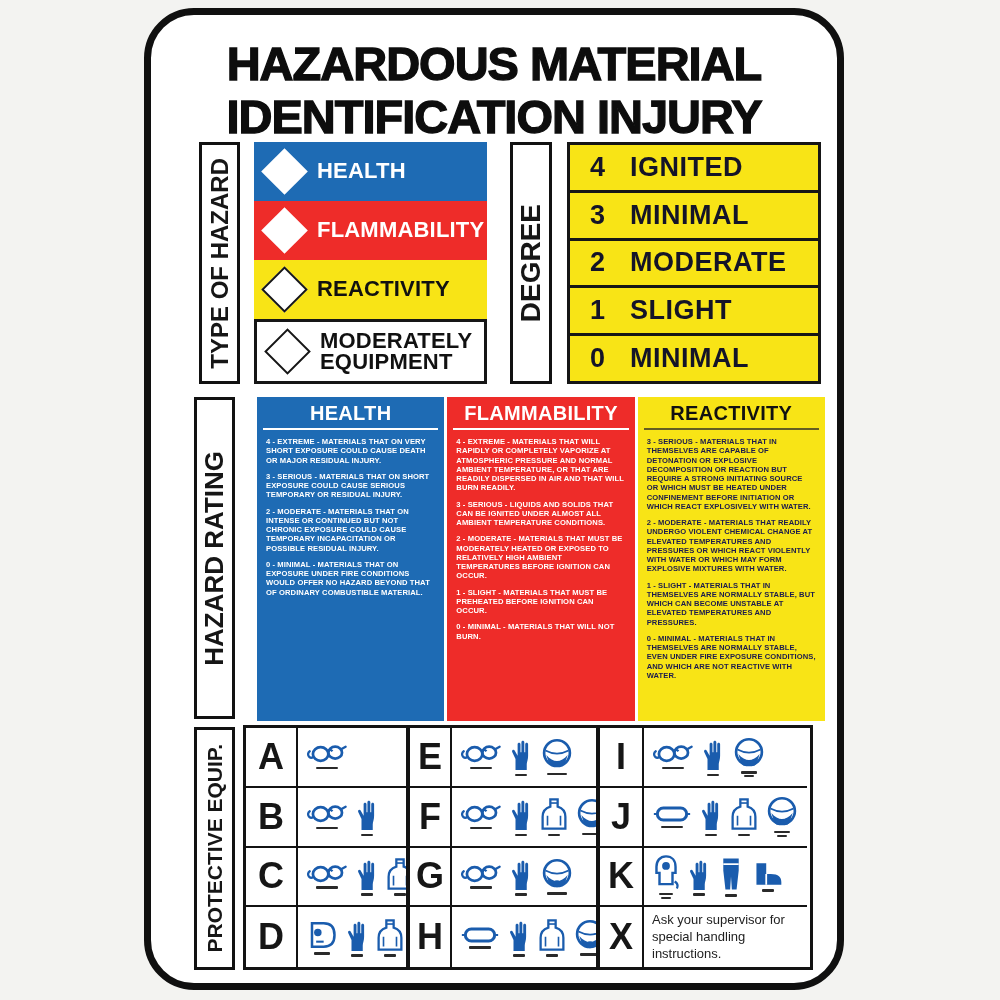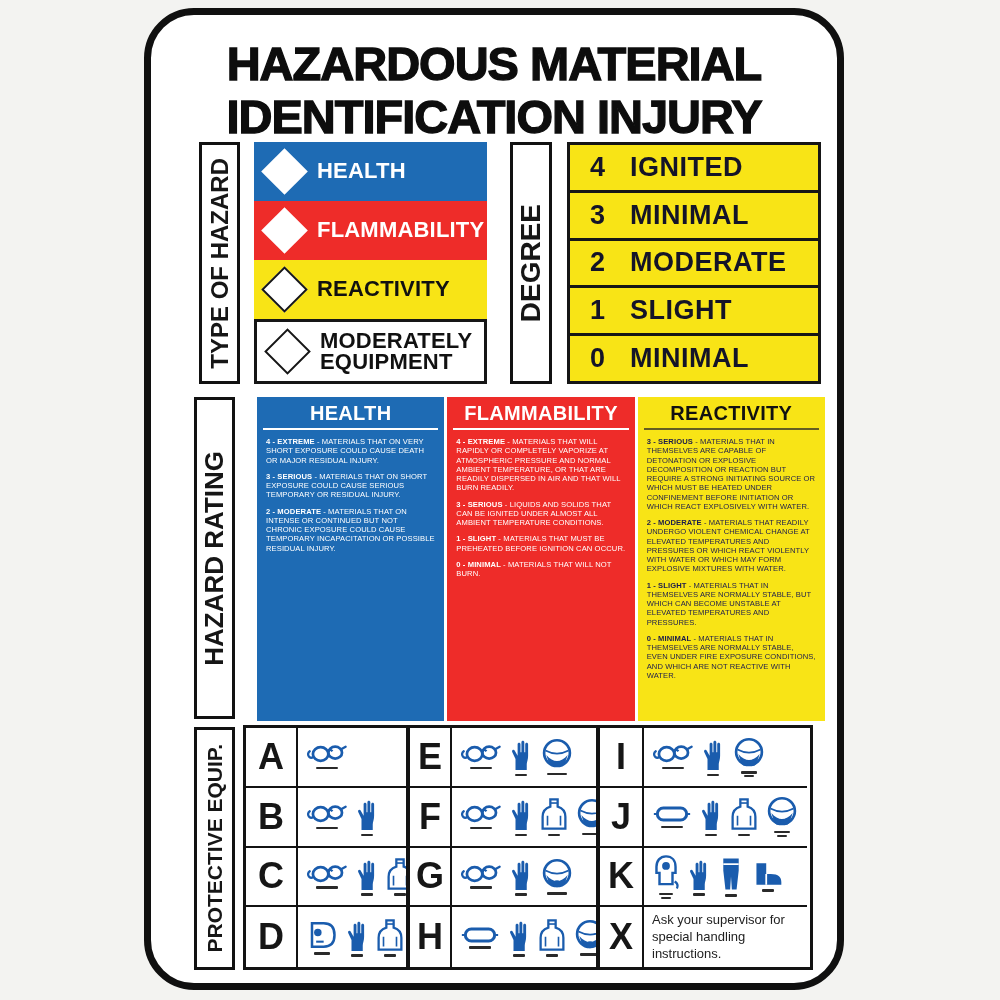--- a/index.html
+++ b/index.html
@@ -30,21 +30,21 @@
   .degree-row{flex:1;display:flex;align-items:center;padding-left:20px;border-bottom:3px solid #161616;
               font-weight:bold;font-size:27px;color:#141428;box-sizing:border-box;}
   .degree-row:last-child{border-bottom:none;}
   .degree-row .num{width:24px;}
   .degree-row .word{margin-left:16px;letter-spacing:0.5px;}
   
   .rate-cols{position:absolute;left:106px;top:382px;width:568px;height:324px;display:flex;gap:3px;background:#fff;}
   .rate-col{flex:1;box-sizing:border-box;overflow:hidden;}
   .rate-col .rhead{text-align:center;font-weight:bold;font-size:20px;padding-top:5px;letter-spacing:0.3px;}
   .rate-col .rule{height:2px;margin:3px 6px 4px 6px;}
-  .rate-col .rbody{padding:3px 9px;font-size:7.6px;line-height:1.22;font-weight:normal;letter-spacing:0.1px;}
+  .rate-col .rbody{padding:3px 9px;font-size:7.6px;line-height:1.22;font-weight:bold;letter-spacing:0.1px;}
   .rate-col .rbody p{margin:0 0 7px 0;}
   .col-blue{background:#1e6bb4;color:#fff;}
   .col-red{background:#ee2c29;color:#fff;}
   .col-yellow{background:#f8e416;color:#1b1b4e;}
   .col-blue .rule,.col-red .rule{background:#fff;}
   .col-yellow .rule{background:rgba(20,20,40,0.65);}
   .col-yellow .rhead{color:#111;}
   
   .pe-grid{position:absolute;left:92px;top:710px;width:570px;height:245px;box-sizing:border-box;
            border:3px solid #131313;display:grid;grid-template-columns:52px 110px 44px 146px 46px 163px;
@@ -123,28 +123,30 @@
       <span class="vtext" style="font-size:26px;">HAZARD RATING</span>
     </div>
     <div class="rate-cols" id="rate-cols">
         <div class="rate-col col-blue">
           <div class="rhead">HEALTH</div>
           <div class="rule"></div>
           <div class="rbody">
             <p><b>4 - EXTREME</b> - MATERIALS THAT ON VERY SHORT EXPOSURE COULD CAUSE DEATH OR MAJOR RESIDUAL INJURY.</p>
             <p><b>3 - SERIOUS</b> - MATERIALS THAT ON SHORT EXPOSURE COULD CAUSE SERIOUS TEMPORARY OR RESIDUAL INJURY.</p>
             <p><b>2 - MODERATE</b> - MATERIALS THAT ON INTENSE OR CONTINUED BUT NOT CHRONIC EXPOSURE COULD CAUSE TEMPORARY INCAPACITATION OR POSSIBLE RESIDUAL INJURY.</p>
+            <p><b>0 - MINIMAL</b> - MATERIALS THAT ON EXPOSURE UNDER FIRE CONDITIONS WOULD OFFER NO HAZARD BEYOND THAT OF ORDINARY COMBUSTIBLE MATERIAL.</p>
           </div>
         </div>
         <div class="rate-col col-red">
           <div class="rhead">FLAMMABILITY</div>
           <div class="rule"></div>
           <div class="rbody">
             <p><b>4 - EXTREME</b> - MATERIALS THAT WILL RAPIDLY OR COMPLETELY VAPORIZE AT ATMOSPHERIC PRESSURE AND NORMAL AMBIENT TEMPERATURE, OR THAT ARE READILY DISPERSED IN AIR AND THAT WILL BURN READILY.</p>
             <p><b>3 - SERIOUS</b> - LIQUIDS AND SOLIDS THAT CAN BE IGNITED UNDER ALMOST ALL AMBIENT TEMPERATURE CONDITIONS.</p>
+            <p><b>2 - MODERATE</b> - MATERIALS THAT MUST BE MODERATELY HEATED OR EXPOSED TO RELATIVELY HIGH AMBIENT TEMPERATURES BEFORE IGNITION CAN OCCUR.</p>
             <p><b>1 - SLIGHT</b> - MATERIALS THAT MUST BE PREHEATED BEFORE IGNITION CAN OCCUR.</p>
             <p><b>0 - MINIMAL</b> - MATERIALS THAT WILL NOT BURN.</p>
           </div>
         </div>
         <div class="rate-col col-yellow">
           <div class="rhead">REACTIVITY</div>
           <div class="rule"></div>
           <div class="rbody">
             <p><b>3 - SERIOUS</b> - MATERIALS THAT IN THEMSELVES ARE CAPABLE OF DETONATION OR EXPLOSIVE DECOMPOSITION OR REACTION BUT REQUIRE A STRONG INITIATING SOURCE OR WHICH MUST BE HEATED UNDER CONFINEMENT BEFORE INITIATION OR WHICH REACT EXPLOSIVELY WITH WATER.</p>
             <p><b>2 - MODERATE</b> - MATERIALS THAT READILY UNDERGO VIOLENT CHEMICAL CHANGE AT ELEVATED TEMPERATURES AND PRESSURES OR WHICH REACT VIOLENTLY WITH WATER OR WHICH MAY FORM EXPLOSIVE MIXTURES WITH WATER.</p>

